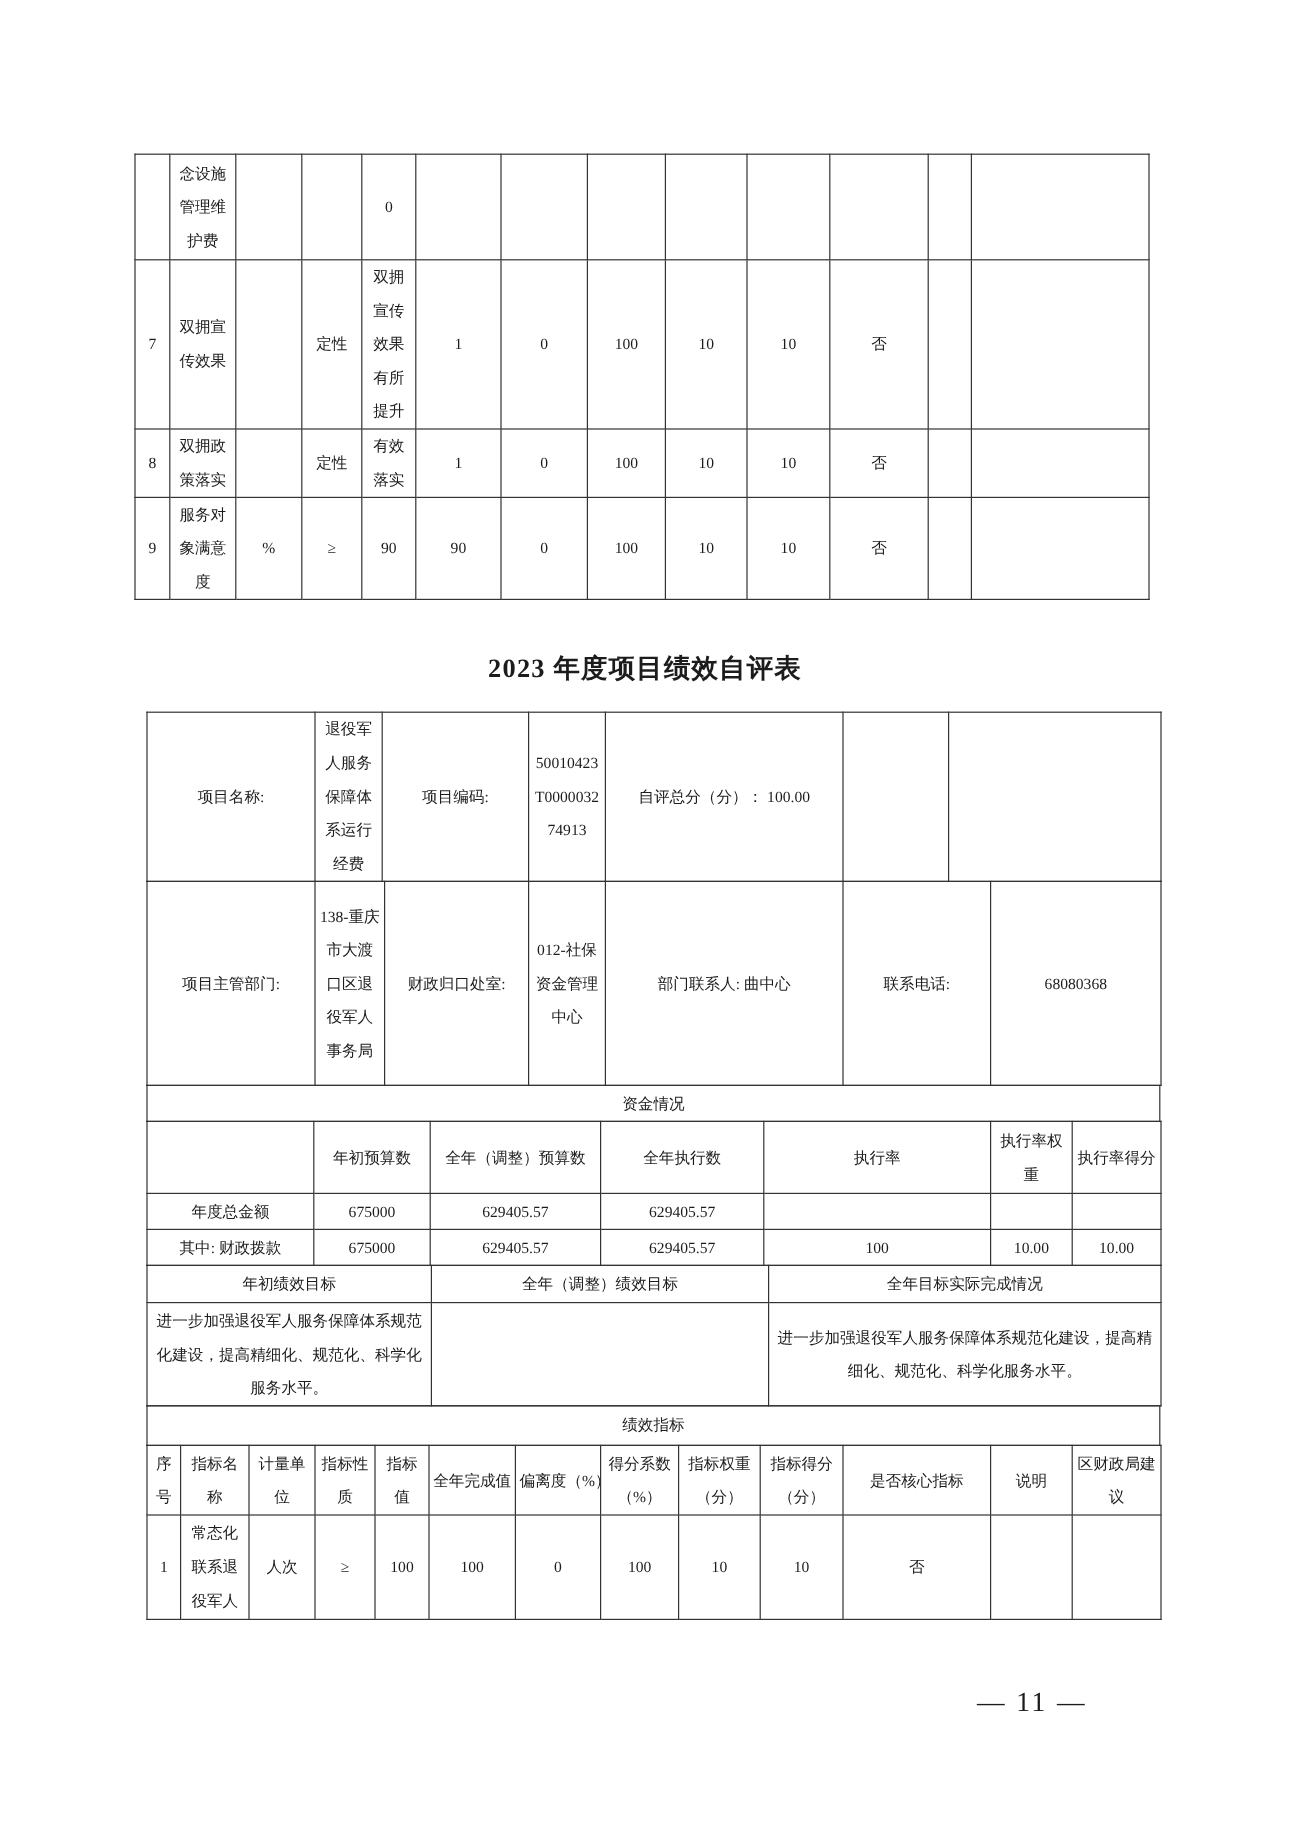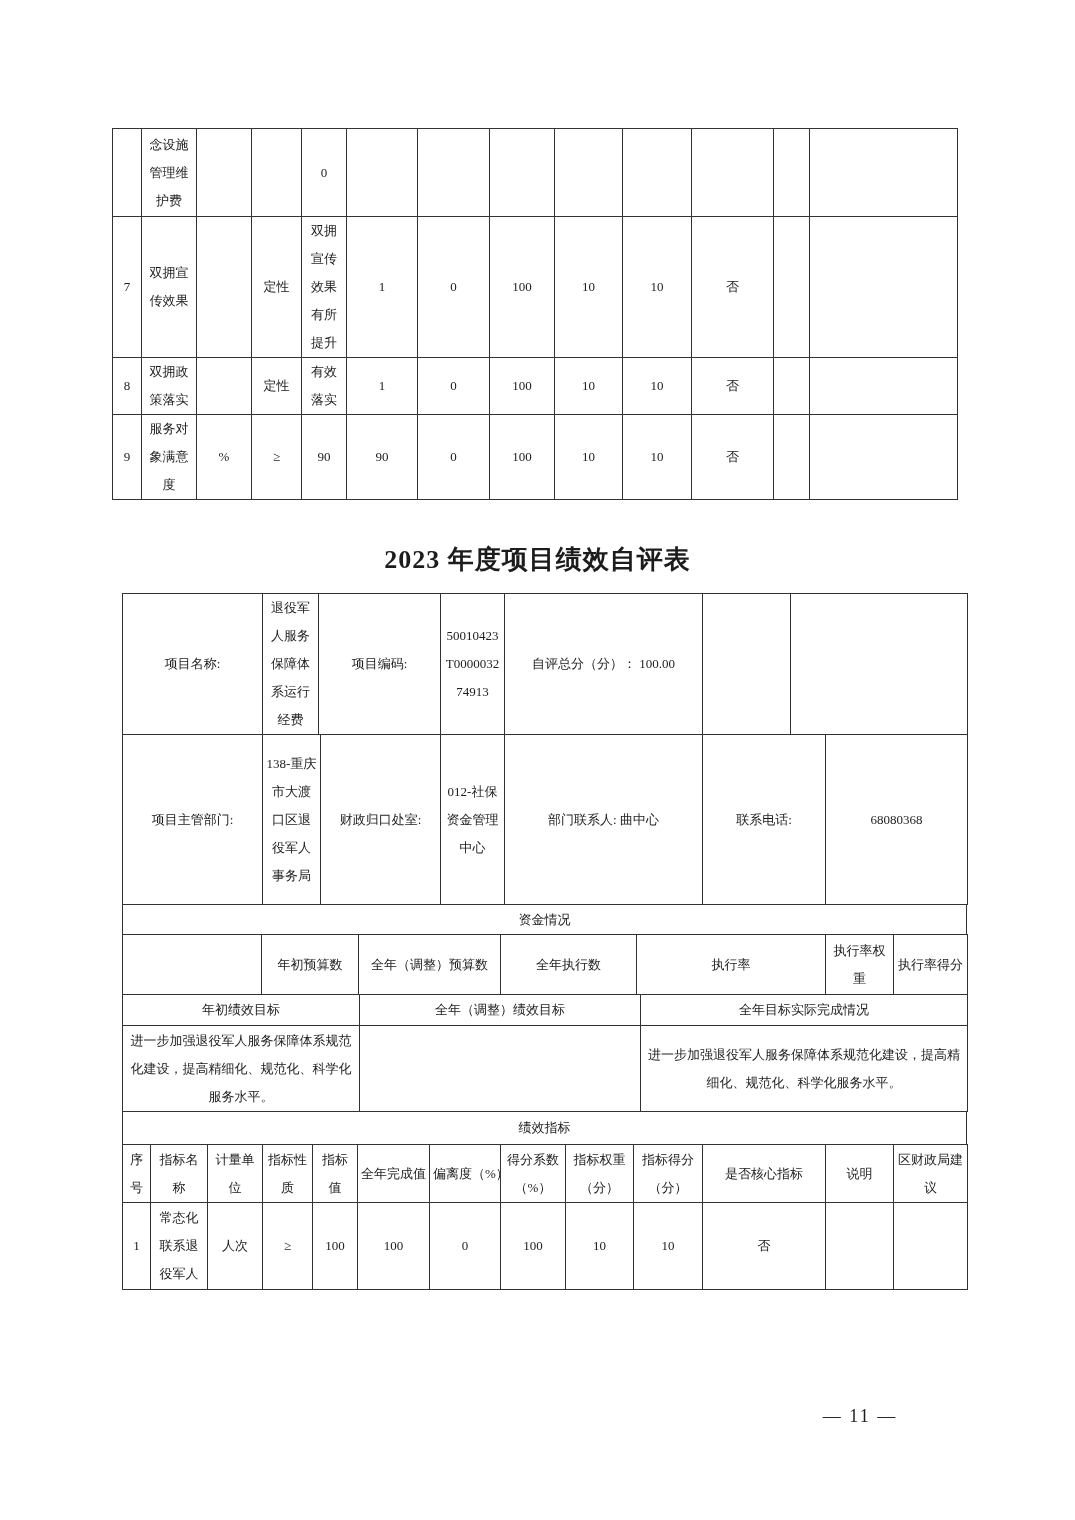--- a/index.html
+++ b/index.html
@@ -22,25 +22,25 @@
     line-height:28px;
     padding:0 3px;
     word-break:break-all;
     overflow:hidden;
   }
   .stack table+table{margin-top:-1px;}
   .top-tbl{position:absolute;left:112px;top:128px;}
   .main-wrap{position:absolute;left:122px;top:593px;}
   .title{
     position:absolute;left:0;top:542px;width:1075px;
-    text-align:center;font-size:26px;font-weight:bold;letter-spacing:1px;
+    text-align:center;font-size:22px;font-weight:bold;letter-spacing:1px;
   }
   .footer{
     position:absolute;left:780px;top:1406px;width:160px;
-    text-align:center;font-size:18px;letter-spacing:2px;
+    text-align:center;font-size:23px;letter-spacing:2px;
   }
   td.nowrap{white-space:nowrap;padding:0 1px;}
   td.goalcell{line-height:29px;padding:0 6px;}
   tr.h88{height:88px;}  tr.h115{height:115px;} tr.h56{height:56px;}  tr.h84{height:84px;}
   tr.h140{height:140px;} tr.h170{height:170px;} tr.h30{height:30px;}
   tr.h60{height:60px;}  tr.h31{height:31px;margin-top:24px;}  tr.h86{height:86px;margin-top:46px;}
   tr.h33{height:33px;padding-left:26px;}  tr.h58{height:58px;padding-left:48px;}  tr.h87{height:87px;}
 </style>
 </head>
 <body>
@@ -198,20 +198,38 @@
       <tbody>
           <tr class="h60">
         <td></td>
         <td>年初预算数</td>
         <td>全年（调整）预算数</td>
         <td>全年执行数</td>
         <td>执行率</td>
         <td>执行率权重</td>
         <td class="nowrap">执行率得分</td>
       </tr>
+      <tr class="h30">
+        <td>年度总金额</td>
+        <td>675000</td>
+        <td>629405.57</td>
+        <td>629405.57</td>
+        <td></td>
+        <td></td>
+        <td></td>
+      </tr>
+      <tr class="h30">
+        <td>其中: 财政拨款</td>
+        <td>675000</td>
+        <td>629405.57</td>
+        <td>629405.57</td>
+        <td>100</td>
+        <td>10.00</td>
+        <td>10.00</td>
+      </tr>
     </tbody>
       </table>
 
 
     <table class="tbl">
       <colgroup>
         <col style="width:237px">
           <col style="width:281px">
           <col style="width:327px">
       </colgroup>

